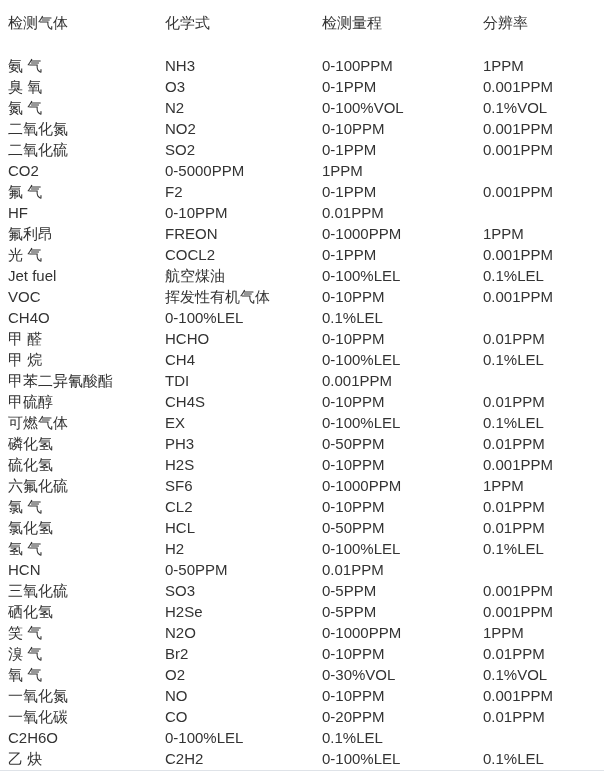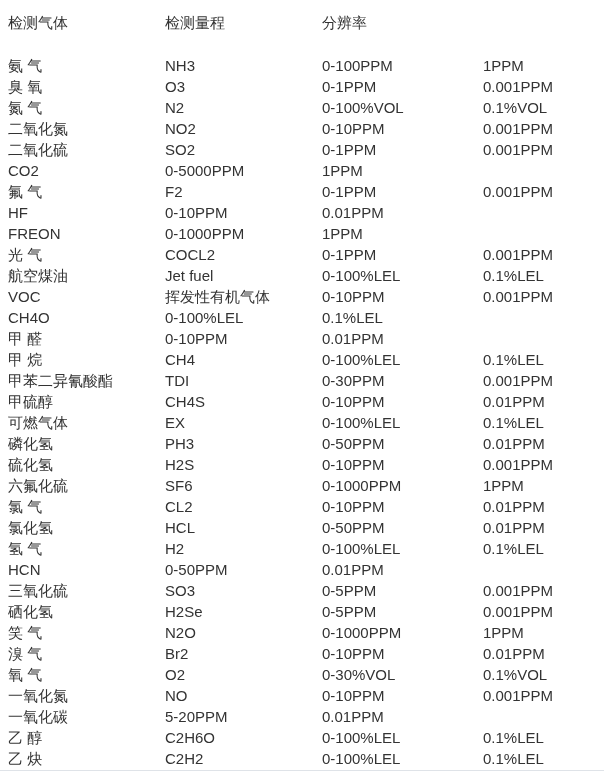--- a/index.html
+++ b/index.html
@@ -40,20 +40,21 @@
     height: 0;
     border-top: 1px solid #dfe3e8;
   }
 </style>
 </head>
 <body>
 
 <div class="gas-table">
   <div class="header-row">
     <div class="cell">检测气体</div>
+    <div class="cell">化学式</div>
     <div class="cell">检测量程</div>
     <div class="cell">分辨率</div>
   </div>
   <div>
       <div class="row">
         <div class="cell">氨 气</div>
         <div class="cell">NH3</div>
         <div class="cell">0-100PPM</div>
         <div class="cell">1PPM</div>
       </div>
@@ -91,62 +92,63 @@
         <div class="cell">F2</div>
         <div class="cell">0-1PPM</div>
         <div class="cell">0.001PPM</div>
       </div>
       <div class="row">
         <div class="cell">HF</div>
         <div class="cell">0-10PPM</div>
         <div class="cell">0.01PPM</div>
       </div>
       <div class="row">
+        <div class="cell">氟利昂</div>
         <div class="cell">FREON</div>
         <div class="cell">0-1000PPM</div>
         <div class="cell">1PPM</div>
       </div>
       <div class="row">
         <div class="cell">光 气</div>
         <div class="cell">COCL2</div>
         <div class="cell">0-1PPM</div>
         <div class="cell">0.001PPM</div>
       </div>
       <div class="row">
+        <div class="cell">Jet fuel</div>
         <div class="cell">航空煤油</div>
-        <div class="cell">Jet fuel</div>
         <div class="cell">0-100%LEL</div>
         <div class="cell">0.1%LEL</div>
       </div>
       <div class="row">
         <div class="cell">VOC</div>
         <div class="cell">挥发性有机气体</div>
         <div class="cell">0-10PPM</div>
         <div class="cell">0.001PPM</div>
       </div>
       <div class="row">
         <div class="cell">CH4O</div>
         <div class="cell">0-100%LEL</div>
         <div class="cell">0.1%LEL</div>
       </div>
       <div class="row">
         <div class="cell">甲 醛</div>
+        <div class="cell">HCHO</div>
         <div class="cell">0-10PPM</div>
         <div class="cell">0.01PPM</div>
       </div>
       <div class="row">
         <div class="cell">甲 烷</div>
         <div class="cell">CH4</div>
         <div class="cell">0-100%LEL</div>
         <div class="cell">0.1%LEL</div>
       </div>
       <div class="row">
         <div class="cell">甲苯二异氰酸酯</div>
         <div class="cell">TDI</div>
-        <div class="cell">0-30PPM</div>
         <div class="cell">0.001PPM</div>
       </div>
       <div class="row">
         <div class="cell">甲硫醇</div>
         <div class="cell">CH4S</div>
         <div class="cell">0-10PPM</div>
         <div class="cell">0.01PPM</div>
       </div>
       <div class="row">
         <div class="cell">可燃气体</div>
@@ -226,25 +228,25 @@
         <div class="cell">0.1%VOL</div>
       </div>
       <div class="row">
         <div class="cell">一氧化氮</div>
         <div class="cell">NO</div>
         <div class="cell">0-10PPM</div>
         <div class="cell">0.001PPM</div>
       </div>
       <div class="row">
         <div class="cell">一氧化碳</div>
-        <div class="cell">5-20PPM</div>
-        <div class="cell">0.01PPM</div>
-      </div>
-      <div class="row">
-        <div class="cell">乙 醇</div>
+        <div class="cell">CO</div>
+        <div class="cell">0-20PPM</div>
+        <div class="cell">0.01PPM</div>
+      </div>
+      <div class="row">
         <div class="cell">C2H6O</div>
         <div class="cell">0-100%LEL</div>
         <div class="cell">0.1%LEL</div>
       </div>
       <div class="row">
         <div class="cell">乙 炔</div>
         <div class="cell">C2H2</div>
         <div class="cell">0-100%LEL</div>
         <div class="cell">0.1%LEL</div>
       </div>

